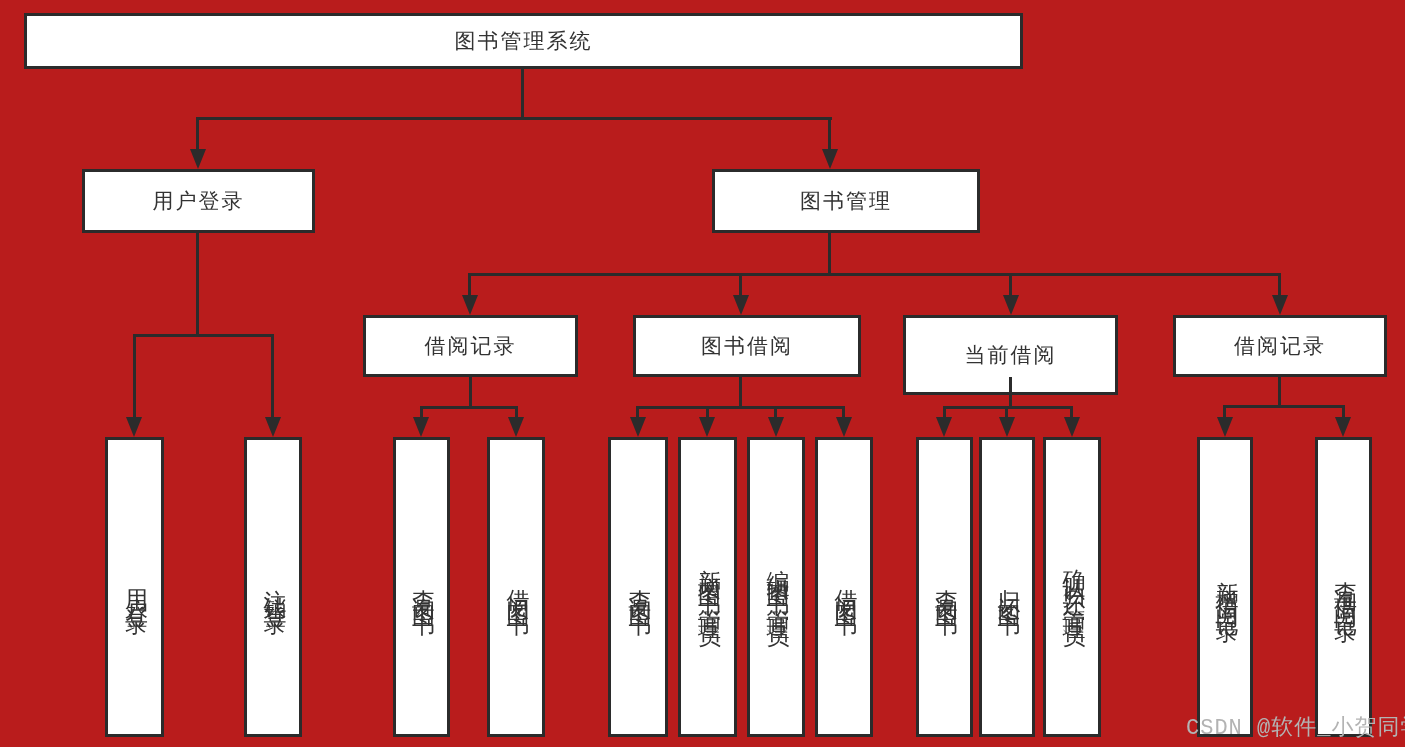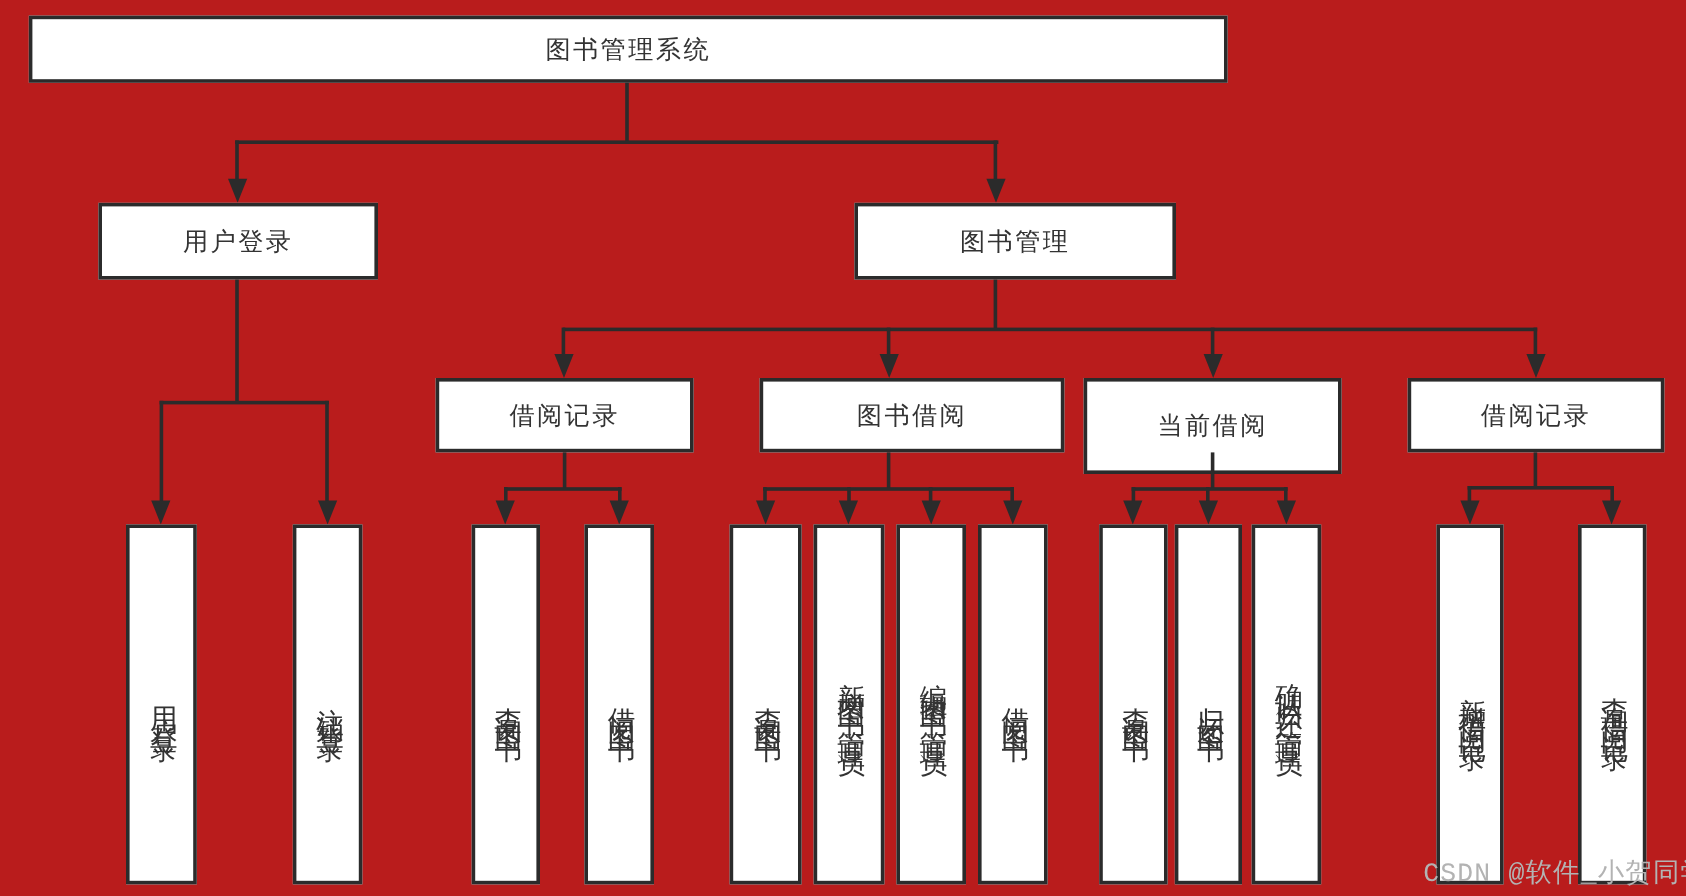--- a/index.html
+++ b/index.html
@@ -53,21 +53,21 @@
   <div class="vline" style="left:739px;top:273px;width:3px;height:24px"></div>
   <div class="arrow" style="left:733px;top:295px"></div>
   <div class="vline" style="left:1009px;top:273px;width:3px;height:24px"></div>
   <div class="arrow" style="left:1003px;top:295px"></div>
   <div class="vline" style="left:1278px;top:273px;width:3px;height:24px"></div>
   <div class="arrow" style="left:1272px;top:295px"></div>
 
   <div class="node" style="left:363px;top:315px;width:215px;height:62px">
     <span class="h-label">借阅记录</span>
   </div>
-  <div class="node" style="left:633px;top:315px;width:254px;height:62px">
+  <div class="node" style="left:633px;top:315px;width:228px;height:62px">
     <span class="h-label">图书借阅</span>
   </div>
   <div class="node" style="left:903px;top:315px;width:215px;height:80px">
     <span class="h-label">当前借阅</span>
   </div>
   <div class="node" style="left:1173px;top:315px;width:214px;height:62px">
     <span class="h-label">借阅记录</span>
   </div>
 
   <div class="vline" style="left:469px;top:377px;width:3px;height:31px"></div>

